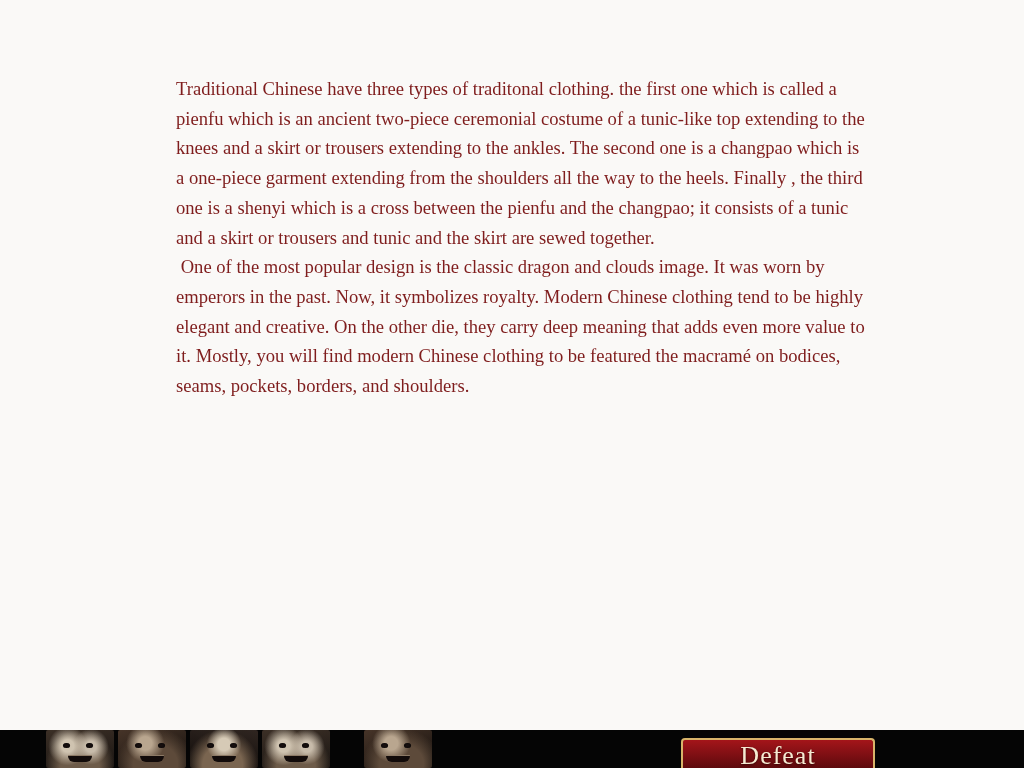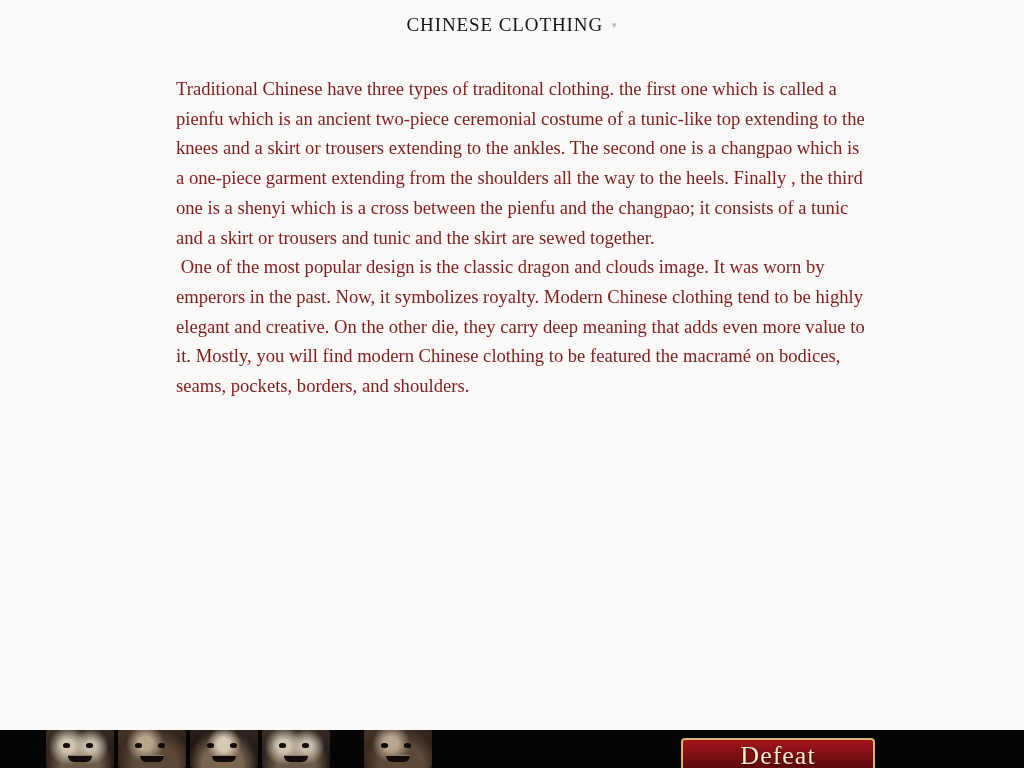--- a/index.html
+++ b/index.html
@@ -134,23 +134,20 @@
     letter-spacing: 1px;
     color: #f6ead2;
     text-shadow: 0 1px 2px #3a0607;
   }
 </style>
 </head>
 <body>
 
 <div id="page">
 
-  <div class="article-title">
-    <span>CHINESE CLOTHING</span><span class="title-caret">▾</span>
-  </div>
 
   <div class="article-body">Traditional Chinese have three types of traditonal clothing. the first one which is called a pienfu which is an ancient two-piece ceremonial costume of a tunic-like top extending to the knees and a skirt or trousers extending to the ankles. The second one is a changpao which is a one-piece garment extending from the shoulders all the way to the heels. Finally , the third one is a shenyi which is a cross between the pienfu and the changpao; it consists of a tunic and a skirt or trousers and tunic and the skirt are sewed together.
  One of the most popular design is the classic dragon and clouds image. It was worn by emperors in the past. Now, it symbolizes royalty. Modern Chinese clothing tend to be highly elegant and creative. On the other die, they carry deep meaning that adds even more value to it. Mostly, you will find modern Chinese clothing to be featured the macramé on bodices, seams, pockets, borders, and shoulders.</div>
 
   <div class="bottom-strip">
     <div class="strip-faces">
       <div class="face">
         <span class="eye l"></span>
         <span class="eye r"></span>
         <span class="mouth"></span>

